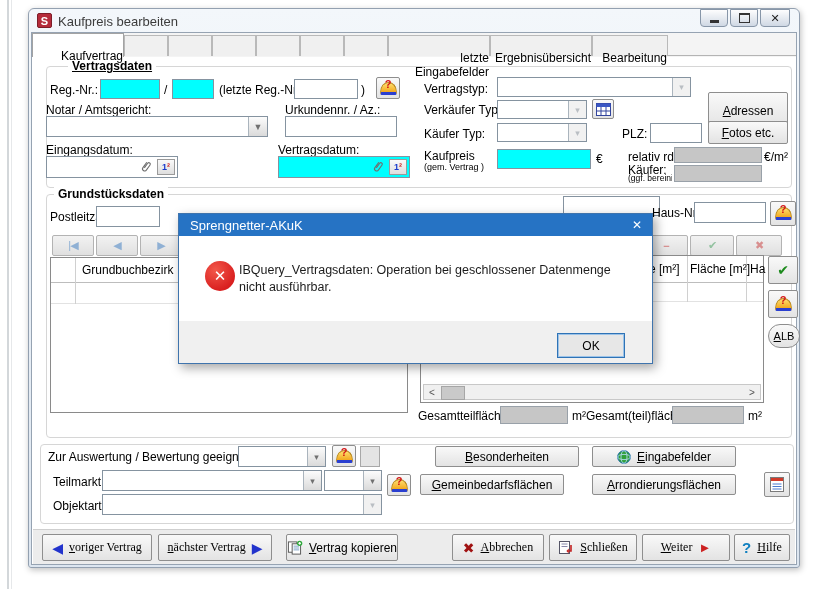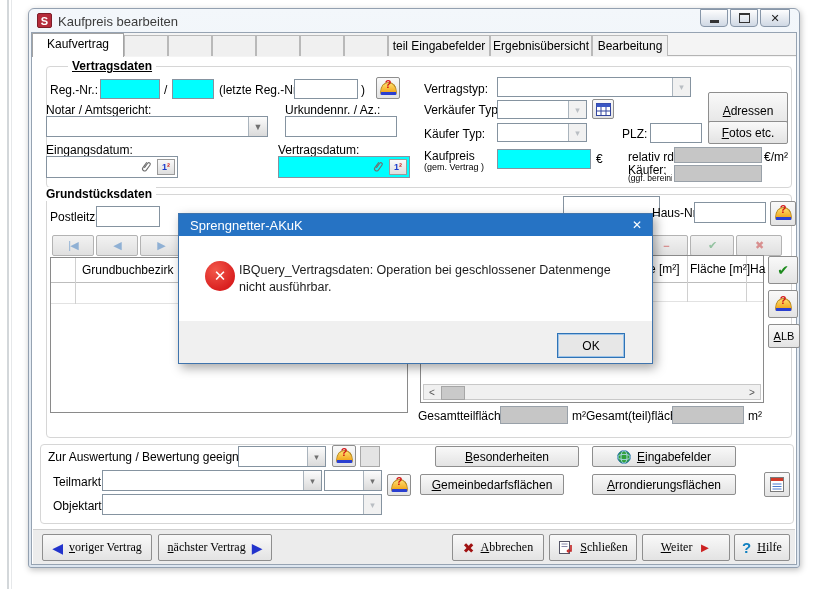--- a/index.html
+++ b/index.html
@@ -11,21 +11,21 @@
   
   .winframe{background:linear-gradient(#f3f7fb,#dde6f0);border:1px solid #93a0b0;border-radius:6px 6px 3px 3px;box-shadow:1px 2px 6px rgba(0,0,0,.25);}
   .winbody{background:#f4f4f4;border:1px solid #96a3b2;}
   .logo{background:#b52b3a;border:1px solid #7d1d28;border-radius:2px;color:#fff;font:bold 11px/14px "Liberation Sans",sans-serif;text-align:center;}
   .titletext{color:#3c3c3c;font-size:13px;}
   .winbtn{display:flex;align-items:center;justify-content:center;background:linear-gradient(#fdfdfd,#cfd8e4);border:1px solid #8796a8;border-radius:0 0 4px 4px;cursor:default;}
   .minbar{width:9px;height:3px;background:#333;margin-top:7px;}
   .maxbox{width:9px;height:7px;border:1px solid #333;border-top-width:2px;}
   .closex{font-size:11px;color:#222;}
   
-  .tab{position:absolute;box-sizing:border-box;background:#f0f0f0;border:1px solid #b9b9b9;border-bottom:none;text-align:center;padding-top:3px;}
+  .tab{position:absolute;box-sizing:border-box;background:#f0f0f0;border:1px solid #b9b9b9;border-bottom:none;text-align:right;padding-top:15px;}
   .tab.active{background:#fff;border-color:#a3a3a3;z-index:3;}
   
   .grp{position:absolute;box-sizing:border-box;border:1px solid #d6d6d6;border-radius:4px;}
   .grptitle{position:absolute;background:#fff;font-weight:bold;padding:0 4px;white-space:nowrap;}
   
   .tb{position:absolute;box-sizing:border-box;background:#fff;border:1px solid #8593a0;}
   .cyan{background:#00ffff;}
   .ro{position:absolute;box-sizing:border-box;background:#c6c6c6;border:1px solid #99a1a9;}
   .combo{position:absolute;box-sizing:border-box;background:#fff;border:1px solid #8593a0;}
   .cmbarrow{position:absolute;right:0;top:0;bottom:0;width:17px;background:linear-gradient(#fcfcfc,#dadada);border-left:1px solid #aab4bd;display:flex;align-items:center;justify-content:center;color:#707070;font-size:9px;}
@@ -86,21 +86,21 @@
   <div class="abs" style="left:32px;top:33px;width:764px;height:23px;background:#f4f4f4;border-bottom:1px solid #b4b4b4;"></div>
   <div class="abs" style="left:32px;top:57px;width:764px;height:507px;background:#fff;"></div>
 
   <div class="tab active" style="left:32px;top:33px;width:92px;height:24px;">Kaufvertrag</div>
   <div class="tab" style="left:124px;top:35px;width:44px;height:21px;"></div>
   <div class="tab" style="left:168px;top:35px;width:44px;height:21px;"></div>
   <div class="tab" style="left:212px;top:35px;width:44px;height:21px;"></div>
   <div class="tab" style="left:256px;top:35px;width:44px;height:21px;"></div>
   <div class="tab" style="left:300px;top:35px;width:44px;height:21px;"></div>
   <div class="tab" style="left:344px;top:35px;width:44px;height:21px;"></div>
-  <div class="tab" style="left:388px;top:35px;width:102px;height:21px;">teil Eingabefelder</div>
+  <div class="tab" style="left:388px;top:35px;width:102px;height:21px;">letzte Eingabefelder</div>
   <div class="tab" style="left:490px;top:35px;width:102px;height:21px;">Ergebnisübersicht</div>
   <div class="tab" style="left:592px;top:35px;width:76px;height:21px;">Bearbeitung</div>
 
   <div class="grp" style="left:46px;top:66px;width:746px;height:122px;"></div>
   <div class="grptitle" style="left:68px;top:59px;text-decoration:underline;">Vertragsdaten</div>
 
   <div class="lbl" style="left:50px;top:83px;">Reg.-Nr.:</div>
   <div class="tb cyan" style="left:100px;top:79px;width:60px;height:20px;"></div>
   <div class="lbl" style="left:164px;top:83px;">/</div>
   <div class="tb cyan" style="left:172px;top:79px;width:42px;height:20px;"></div>
@@ -183,21 +183,21 @@
   <div class="tb cyan" style="left:497px;top:149px;width:94px;height:20px;"></div>
   <div class="lbl" style="left:596px;top:152px;">€</div>
   <div class="lbl" style="left:628px;top:150px;">relativ rd.</div>
   <div class="ro" style="left:674px;top:147px;width:88px;height:16px;"></div>
   <div class="lbl" style="left:764px;top:150px;">€/m²</div>
   <div class="lbl" style="left:628px;top:163px;">Käufer:</div>
   <div class="lbl" style="left:628px;top:173px;width:44px;overflow:hidden;font-size:8.5px;">(ggf. bereinigt)</div>
   <div class="ro" style="left:674px;top:165px;width:88px;height:17px;"></div>
 
   <div class="grp" style="left:46px;top:194px;width:746px;height:244px;"></div>
-  <div class="grptitle" style="left:42px;top:187px;">Grundstücksdaten</div>
+  <div class="grptitle" style="left:54px;top:187px;">Grundstücksdaten</div>
 
   <div class="lbl" style="left:50px;top:210px;">Postleitzahl:</div>
   <div class="tb" style="left:96px;top:206px;width:64px;height:21px;"></div>
   <div class="tb" style="left:563px;top:196px;width:97px;height:20px;"></div>
   <div class="lbl" style="left:652px;top:206px;">Haus-Nr.:</div>
   <div class="tb" style="left:694px;top:202px;width:72px;height:21px;"></div>
   <div class="btn" style="left:770px;top:201px;width:26px;height:25px;">
     <span class="book">
         <span class="bpages"></span>
         <span class="bq">?</span>
@@ -237,21 +237,21 @@
 
   <div class="btn" style="left:768px;top:256px;width:30px;height:28px;">
     <span style="color:#1d8a1d;font-weight:bold;font-size:14px;">✔</span>
   </div>
   <div class="btn" style="left:768px;top:290px;width:30px;height:28px;">
     <span class="book">
         <span class="bpages"></span>
         <span class="bq">?</span>
       </span>
   </div>
-  <div class="btn" style="left:768px;top:324px;width:32px;height:24px;font-size:11px;">
+  <div class="btn" style="left:768px;top:324px;width:32px;height:24px;font-size:11px;border-radius:12px;">
       <span class="mn">ALB</span>
     </div>
 
   <div class="lbl" style="left:418px;top:409px;">Gesamtteilfläche</div>
   <div class="ro" style="left:500px;top:406px;width:68px;height:18px;"></div>
   <div class="lbl" style="left:572px;top:409px;">m²</div>
   <div class="lbl" style="left:586px;top:409px;">Gesamt(teil)fläche</div>
   <div class="ro" style="left:672px;top:406px;width:72px;height:18px;"></div>
   <div class="lbl" style="left:748px;top:409px;">m²</div>
 
@@ -317,20 +317,33 @@
 
   <div class="abs" style="left:33px;top:529px;width:762px;height:35px;background:#ececec;border-top:1px solid #cfcfcf;"></div>
 
   <div class="btn u1" style="left:42px;top:534px;width:110px;height:27px;">
     <span style="color:#2233cc;font-size:14px;">◀</span>
     <span class="mn">voriger Vertrag</span>
   </div>
   <div class="btn u1" style="left:158px;top:534px;width:114px;height:27px;">
     <span class="mn">nächster Vertrag</span>
     <span style="color:#2233cc;font-size:14px;">▶</span>
+  </div>
+  <div class="btn" style="left:286px;top:534px;width:112px;height:27px;">
+    <svg width="17" height="16" viewBox="0 0 17 16">
+        <rect x="1.5" y="1.5" width="9" height="11" fill="#fff" stroke="#555"></rect>
+        <rect x="5.5" y="3.5" width="9" height="11" fill="#fff" stroke="#555"></rect>
+        <line x1="7" y1="6" x2="13" y2="6" stroke="#7aa0c4"></line>
+        <line x1="7" y1="8" x2="13" y2="8" stroke="#7aa0c4"></line>
+        <line x1="7" y1="10" x2="13" y2="10" stroke="#7aa0c4"></line>
+        <circle cx="13.5" cy="3" r="2.8" fill="#2ea83a"></circle>
+        <rect x="12.9" y="1.6" width="1.2" height="2.8" fill="#fff"></rect>
+        <rect x="12.1" y="2.4" width="2.8" height="1.2" fill="#fff"></rect>
+      </svg>
+    <span class="mn">Vertrag kopieren</span>
   </div>
   <div class="btn u1" style="left:452px;top:534px;width:92px;height:27px;">
     <span style="color:#a01212;font-weight:bold;font-size:14px;">✖</span>
     <span class="mn">Abbrechen</span>
   </div>
   <div class="btn u1" style="left:549px;top:534px;width:88px;height:27px;">
     <svg width="16" height="16" viewBox="0 0 16 16">
         <rect x="1.5" y="1.5" width="10" height="12" fill="#fff" stroke="#556"></rect>
         <line x1="3.5" y1="4" x2="9.5" y2="4" stroke="#88a"></line>
         <line x1="3.5" y1="6.5" x2="9.5" y2="6.5" stroke="#88a"></line>

